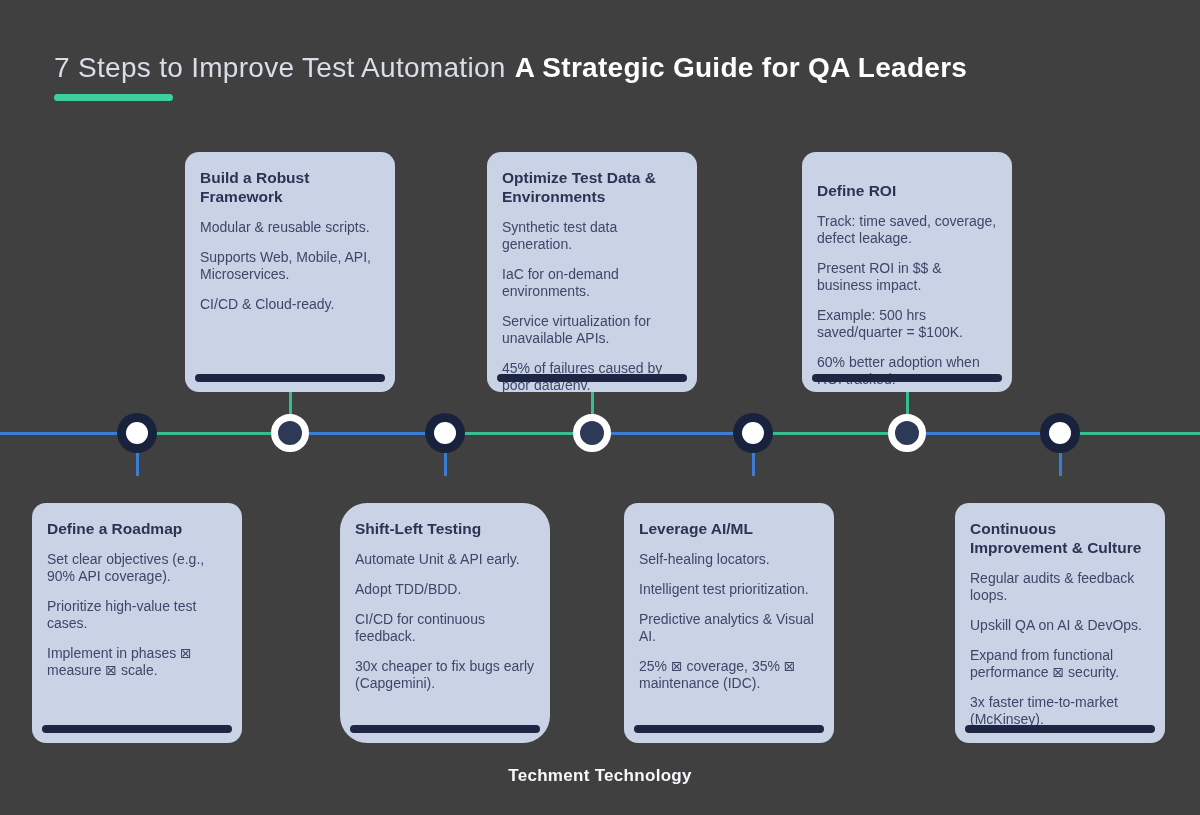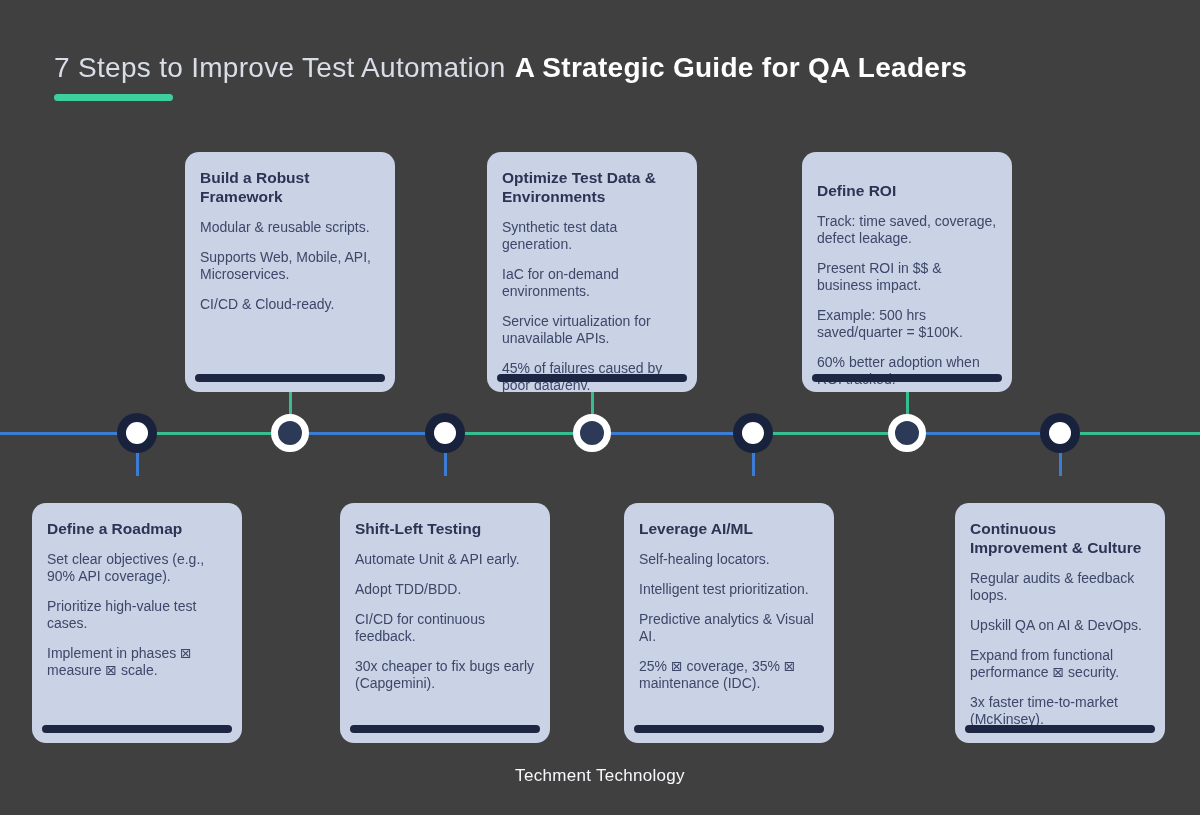--- a/index.html
+++ b/index.html
@@ -131,21 +131,21 @@
   }
 
   
   .footer {
     position: absolute;
     left: 0;
     right: 0;
     top: 766px;
     text-align: center;
     font-size: 17px;
-    font-weight: 400;
+    font-weight: 700;
     color: #f7f8fb;
     letter-spacing: 0.3px;
   }
 </style>
 </head>
 <body>
 
 <div class="canvas">
 
   <div class="title">
@@ -179,21 +179,21 @@
   <div class="node filled" style="left:1040px;"></div>
 
   <div class="card bottom" style="left:32px;">
     <div class="card-title">Define a Roadmap</div>
     <p class="card-point">Set clear objectives (e.g., 90% API coverage).</p>
     <p class="card-point">Prioritize high-value test cases.</p>
     <p class="card-point">Implement in phases ⊠ measure ⊠ scale.</p>
     <div class="card-bar"></div>
   </div>
 
-  <div class="card bottom" style="left:340px;">
+  <div class="card bottom" style="left:340px;border-radius:27px;">
     <div class="card-title">Shift-Left Testing</div>
     <p class="card-point">Automate Unit &amp; API early.</p>
     <p class="card-point">Adopt TDD/BDD.</p>
     <p class="card-point">CI/CD for continuous feedback.</p>
     <p class="card-point">30x cheaper to fix bugs early (Capgemini).</p>
     <div class="card-bar"></div>
   </div>
 
   <div class="card bottom" style="left:624px;">
     <div class="card-title">Leverage AI/ML</div>

